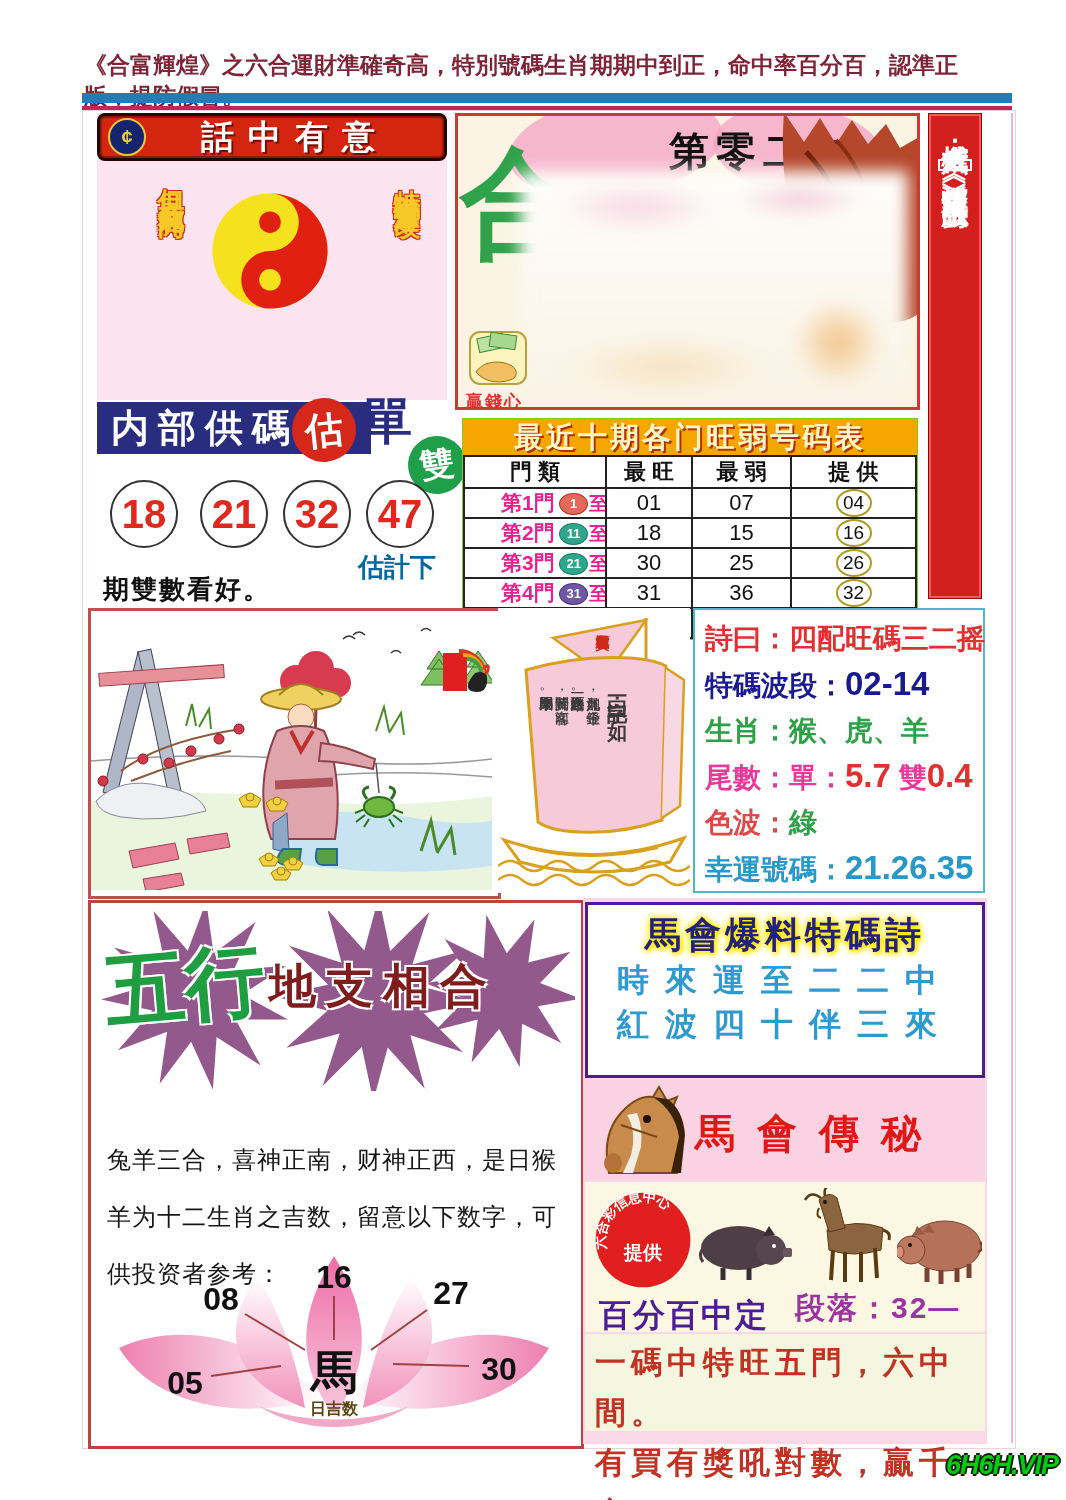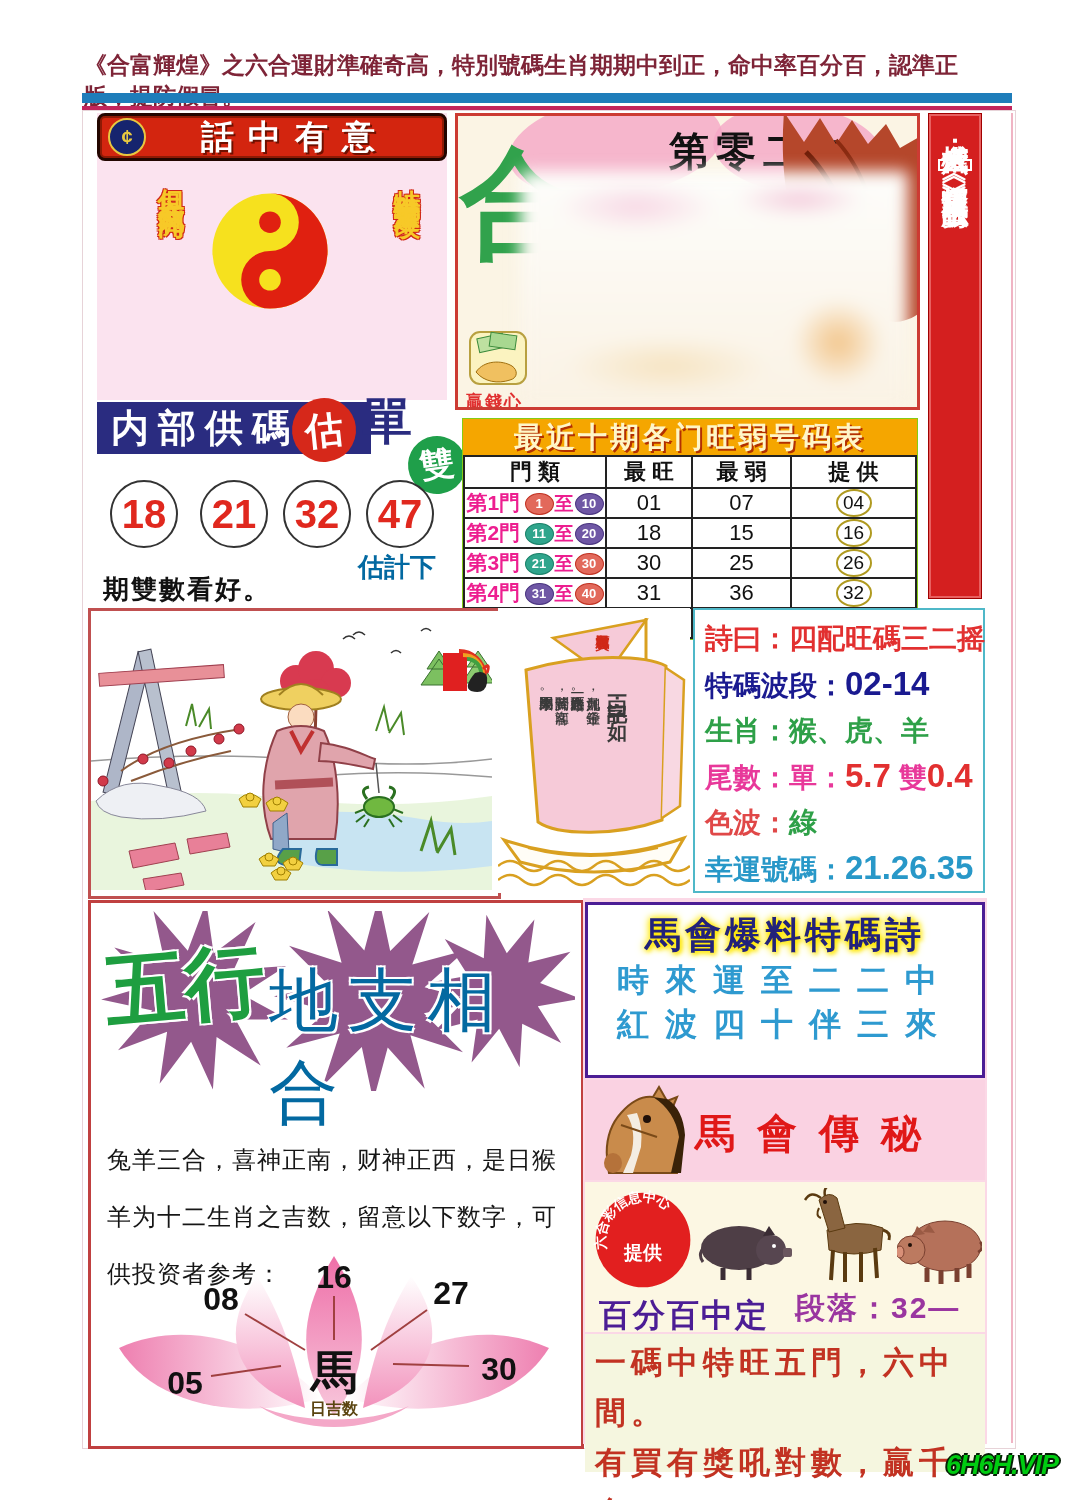--- a/index.html
+++ b/index.html
@@ -64,21 +64,21 @@
   .nb-note1{left:358px;top:550px;font-size:26px;font-weight:bold;color:#0369a1;}
   .nb-note2{left:103px;top:572px;font-size:26px;font-weight:bold;color:#111;letter-spacing:2px;}
 
   
   .tbl-wrap{left:462px;top:418px;width:454px;border:1px solid #84cc16;background:#fff;}
   .tbl-title{background:#F5A600;color:#FFF6C8;font-size:29px;font-weight:bold;letter-spacing:3px;text-align:center;
              height:36px;line-height:36px;text-shadow:2px 2px 0 #B33000;}
   table.grid{border-collapse:collapse;width:100%;table-layout:fixed;}
   table.grid td,table.grid th{border:2px solid #222;text-align:center;padding:0;height:23px;overflow:hidden;white-space:nowrap;}
   table.grid th{font-size:22px;color:#111;height:27px;}
-  .door{color:#ED1E90;font-weight:bold;font-size:21px;}
+  .door{color:#ED1E90;font-weight:bold;font-size:21px;padding-left:36px;}
   .zhi{color:#ED1E90;font-weight:bold;font-size:19px;margin:0 1px;}
   .badge{display:inline-block;width:27px;height:20px;border-radius:50%;color:#fff;font-size:13px;font-weight:bold;
          line-height:20px;text-align:center;vertical-align:2px;}
   .bg-salmon{background:#E2695B;border:1px solid #C03020;}
   .bg-purple{background:#6F57A5;border:1px solid #4A3580;}
   .bg-teal{background:#2FA58C;border:1px solid #1A8068;}
   .bg-green{background:#2FA352;border:1px solid #188038;}
   .num{font-size:22px;color:#111;}
   .tigong-circle{display:inline-block;min-width:32px;height:24px;border:2px solid #B09A20;border-radius:50%;
                  font-size:19px;color:#111;line-height:24px;}
@@ -95,39 +95,39 @@
   .fortune .fl{font-size:28px;font-weight:bold;line-height:45px;white-space:nowrap;}
   .c-red{color:#E23030;} .c-navy{color:#1A1A90;} .c-green{color:#2EA048;} .c-mag{color:#E8389A;}
   .c-teal{color:#2898C8;} .c-red2{color:#E04848;}
   .big{font-size:33px;}
 
   
   .wx-box{left:88px;top:900px;width:490px;height:543px;border:3px solid #C04040;background:#fff;overflow:hidden;}
   .wx-stars{left:0px;top:8px;}
   .wx-t1{left:14px;top:30px;font-size:80px;font-weight:bold;color:#1E9E40;transform:rotate(-5deg);
          text-shadow:2px 2px 0 #fff,-2px -2px 0 #fff,2px -2px 0 #fff,-2px 2px 0 #fff;}
-  .wx-t2{left:178px;top:52px;font-size:69px;font-weight:normal;color:#0369a1;letter-spacing:10px;
+  .wx-t2{left:178px;top:52px;font-size:47px;font-weight:bold;color:#7f1d1d;letter-spacing:10px;
          text-shadow:2px 2px 0 #fff,-2px -2px 0 #fff,2px -2px 0 #fff,-2px 2px 0 #fff;}
   .wx-par{left:16px;top:228px;width:458px;font-size:24px;color:#161616;line-height:57px;letter-spacing:1px;}
   .lotus{left:18px;top:345px;}
 
   
   .rb-under{left:583px;top:898px;width:404px;height:546px;background:#FBD8E6;}
   .bl-box{left:585px;top:902px;width:400px;height:176px;background:#fff;border:3px solid #4c1d95;box-sizing:border-box;}
   .bl-title{left:0;top:6px;width:100%;text-align:center;font-size:36px;font-weight:bold;color:#22227A;
             text-shadow:0 0 6px #FFE800,0 0 10px #FFE800,2px 2px 4px #FFE800;letter-spacing:4px;}
   .bl-line{width:100%;text-align:center;font-size:32px;font-weight:bold;color:#2E9AD0;letter-spacing:16px;}
   .bl-l1{left:0;top:54px;} .bl-l2{left:0;top:98px;}
   .bl-tg{left:0;top:140px;width:100%;text-align:center;font-size:28px;color:#101010;letter-spacing:3px;word-spacing:12px;}
   .cm-box{left:585px;top:1080px;width:400px;height:100px;background:#FAD2E2;}
   .cm-title{left:110px;top:26px;font-size:40px;font-weight:bold;color:#E01818;letter-spacing:22px;}
   .an-box{left:585px;top:1182px;width:400px;height:150px;background:#FCF7E3;}
   .an-text1{left:14px;top:112px;font-size:32px;font-weight:bold;color:#4c1d95;letter-spacing:2px;}
   .an-text2{left:210px;top:106px;font-size:30px;font-weight:bold;color:#9A35A0;letter-spacing:2px;}
-  .rp-box{left:585px;top:1334px;width:400px;height:138px;background:#F5F6DF;padding-top:4px;box-sizing:border-box;}
+  .rp-box{left:585px;top:1334px;width:400px;height:97px;background:#F5F6DF;padding-top:4px;box-sizing:border-box;}
   .rp-line{padding-left:10px;font-size:31px;font-weight:bold;color:#C23222;letter-spacing:5px;line-height:50px;
            font-family:"Liberation Serif", serif;}
 
   .watermark{left:946px;top:1450px;font-size:27px;font-weight:bold;font-style:italic;color:#00CC11;letter-spacing:-1px;
              text-shadow:-2px 0 0 #062006,2px 0 0 #062006,0 -2px 0 #062006,0 2px 0 #062006;}
 </style>
 </head>
 <body>
 
 <div id="page">

